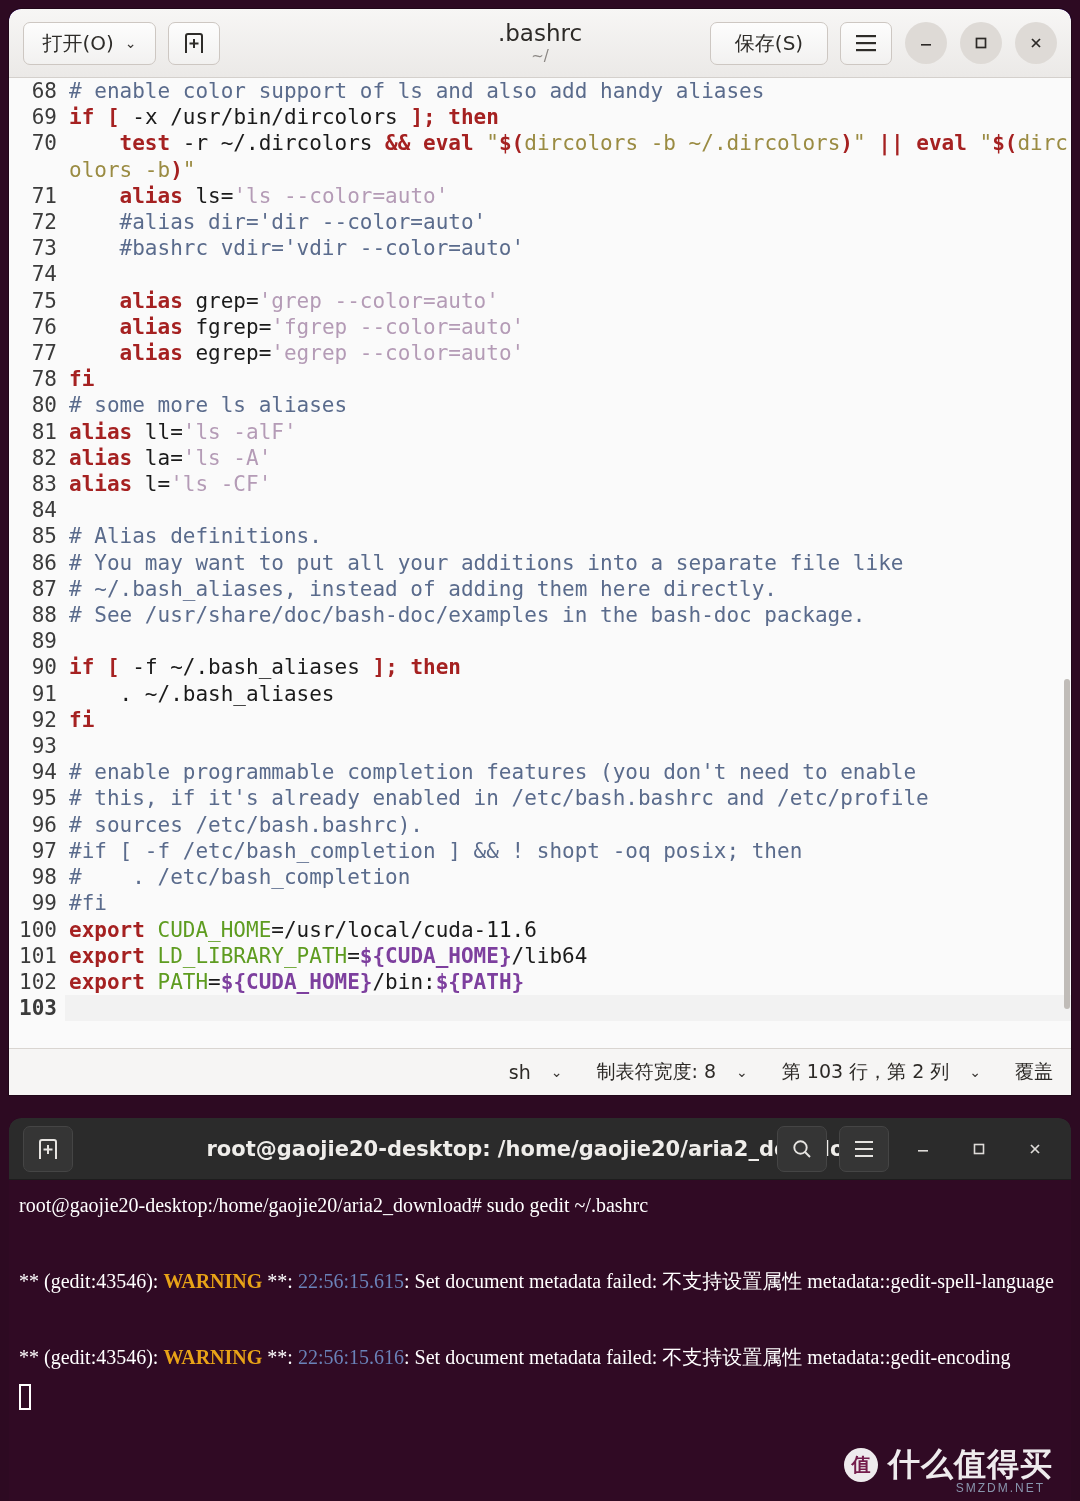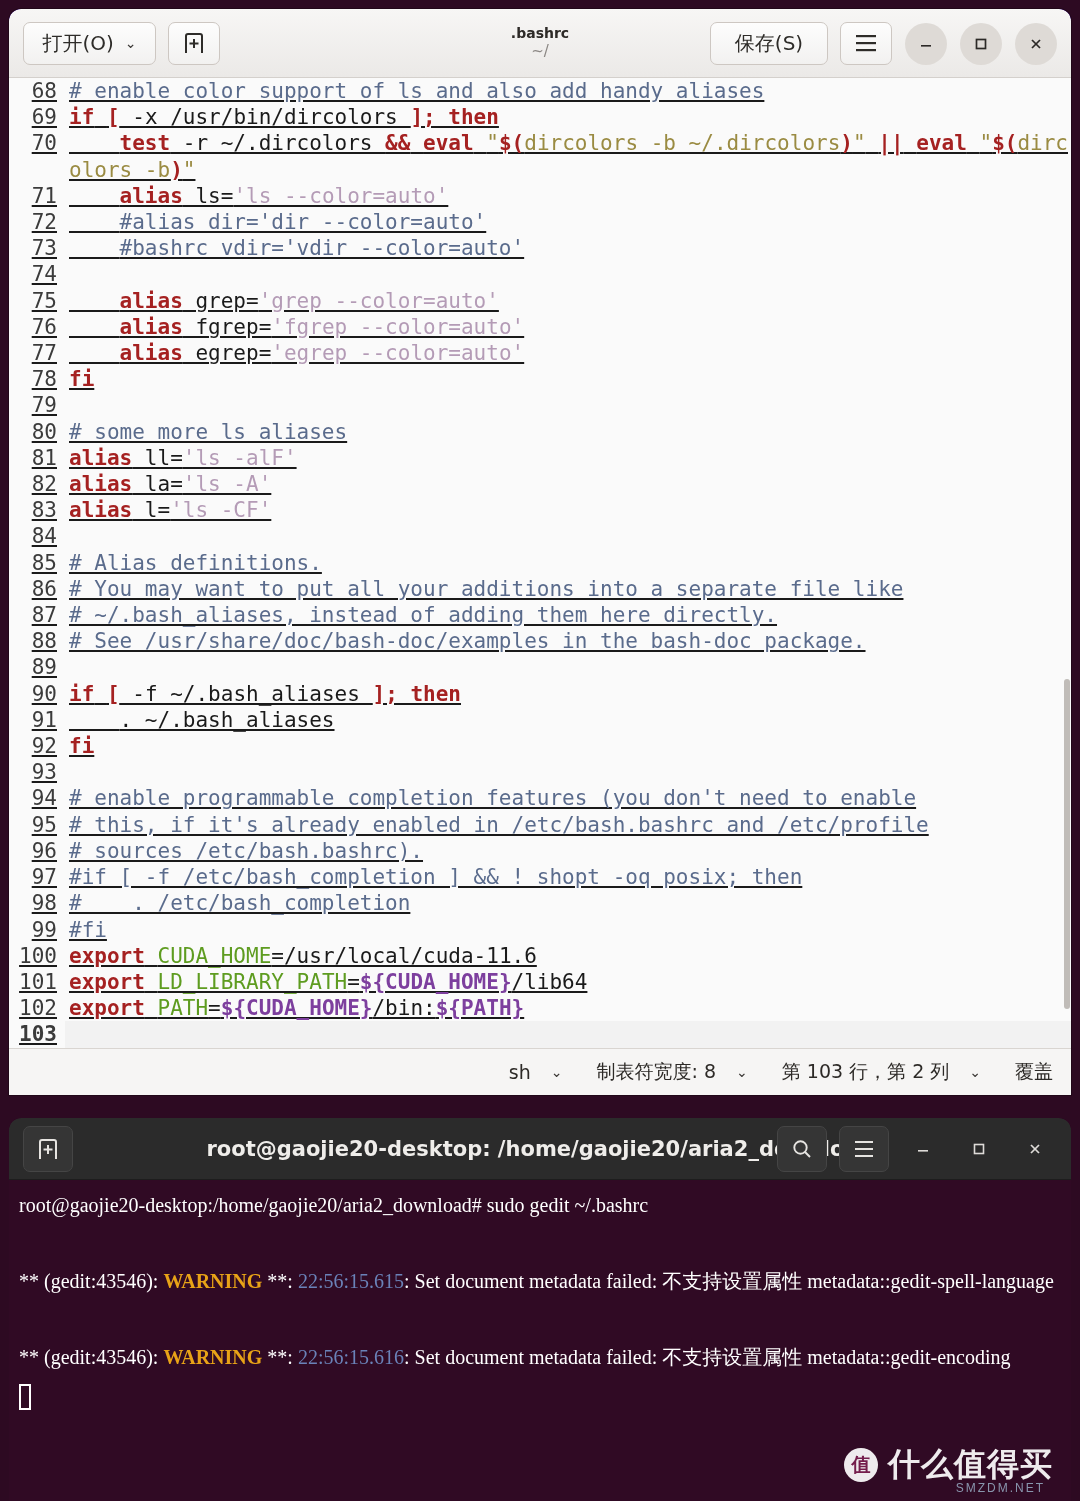--- a/index.html
+++ b/index.html
@@ -47,45 +47,44 @@
   #save-button { min-width: 118px; font-size: 20px; }
   #gedit-menu-button { width: 52px; padding: 0; margin-left: 12px; }
   .chev { font-size: 14px; color: #3a3734; }
 
   #gedit-title-block {
     position: absolute; left: 0; right: 0; top: 0; bottom: 0;
     display: flex; flex-direction: column;
     align-items: center; justify-content: center;
     pointer-events: none;
   }
-  #gedit-title { font-size: 14px; font-weight: bold; color: #2d2a27; line-height: 1.15; }
+  #gedit-title { font-size: 23px; font-weight: normal; color: #2d2a27; line-height: 1.15; }
   #gedit-subtitle { font-size: 15px; color: #8b8784; line-height: 1.3; margin-top: 1px; }
 
-  #gedit-right { margin-left: auto; display: flex; align-items: flex-end; gap: 0; }
+  #gedit-right { margin-left: auto; display: flex; align-items: center; gap: 0; }
   .wctl {
     width: 42px; height: 42px; border-radius: 50%;
     background: #dedad6;
     display: flex; align-items: center; justify-content: center;
     margin-left: 13px; cursor: pointer;
     color: #2c2927; font-size: 17px;
   }
 
   
   #gedit-body { flex: 1; display: flex; background: #fafafa; overflow: hidden; position: relative; }
   #code-area {
     flex: 1;
     font-family: "DejaVu Sans Mono", monospace;
     font-size: 21px;
     line-height: 26.2px;
     color: #1a1a1a;
     padding: 0;
     position: relative;
     overflow: hidden;
     background: #fafafa;
-    text-decoration: underline;
   }
   .crow { display: flex; align-items: flex-start; min-height: 26.2px; }
   .crow.cur { background: #f2f2f2; }
   .gutter {
     width: 56px; min-width: 56px; text-align: right;
     color: #3b3b3b;
     padding-right: 8px;
     user-select: none;
     background: #fafafa;
   }
@@ -295,24 +294,20 @@
         </div>
         <div class="crow">
           <div class="gutter">77</div>
           <div class="ctext"><span class="pl">    </span><span class="kw">alias</span><span class="pl"> egrep=</span><span class="st">'egrep --color=auto'</span></div>
         </div>
         <div class="crow">
           <div class="gutter">78</div>
           <div class="ctext"><span class="kw">fi</span></div>
         </div>
         <div class="crow">
-          <div class="gutter">79</div>
-          <div class="ctext"><span class="pl"></span></div>
-        </div>
-        <div class="crow">
           <div class="gutter">80</div>
           <div class="ctext"><span class="cm"># some more ls aliases</span></div>
         </div>
         <div class="crow">
           <div class="gutter">81</div>
           <div class="ctext"><span class="kw">alias</span><span class="pl"> ll=</span><span class="st">'ls -alF'</span></div>
         </div>
         <div class="crow">
           <div class="gutter">82</div>
           <div class="ctext"><span class="kw">alias</span><span class="pl"> la=</span><span class="st">'ls -A'</span></div>

